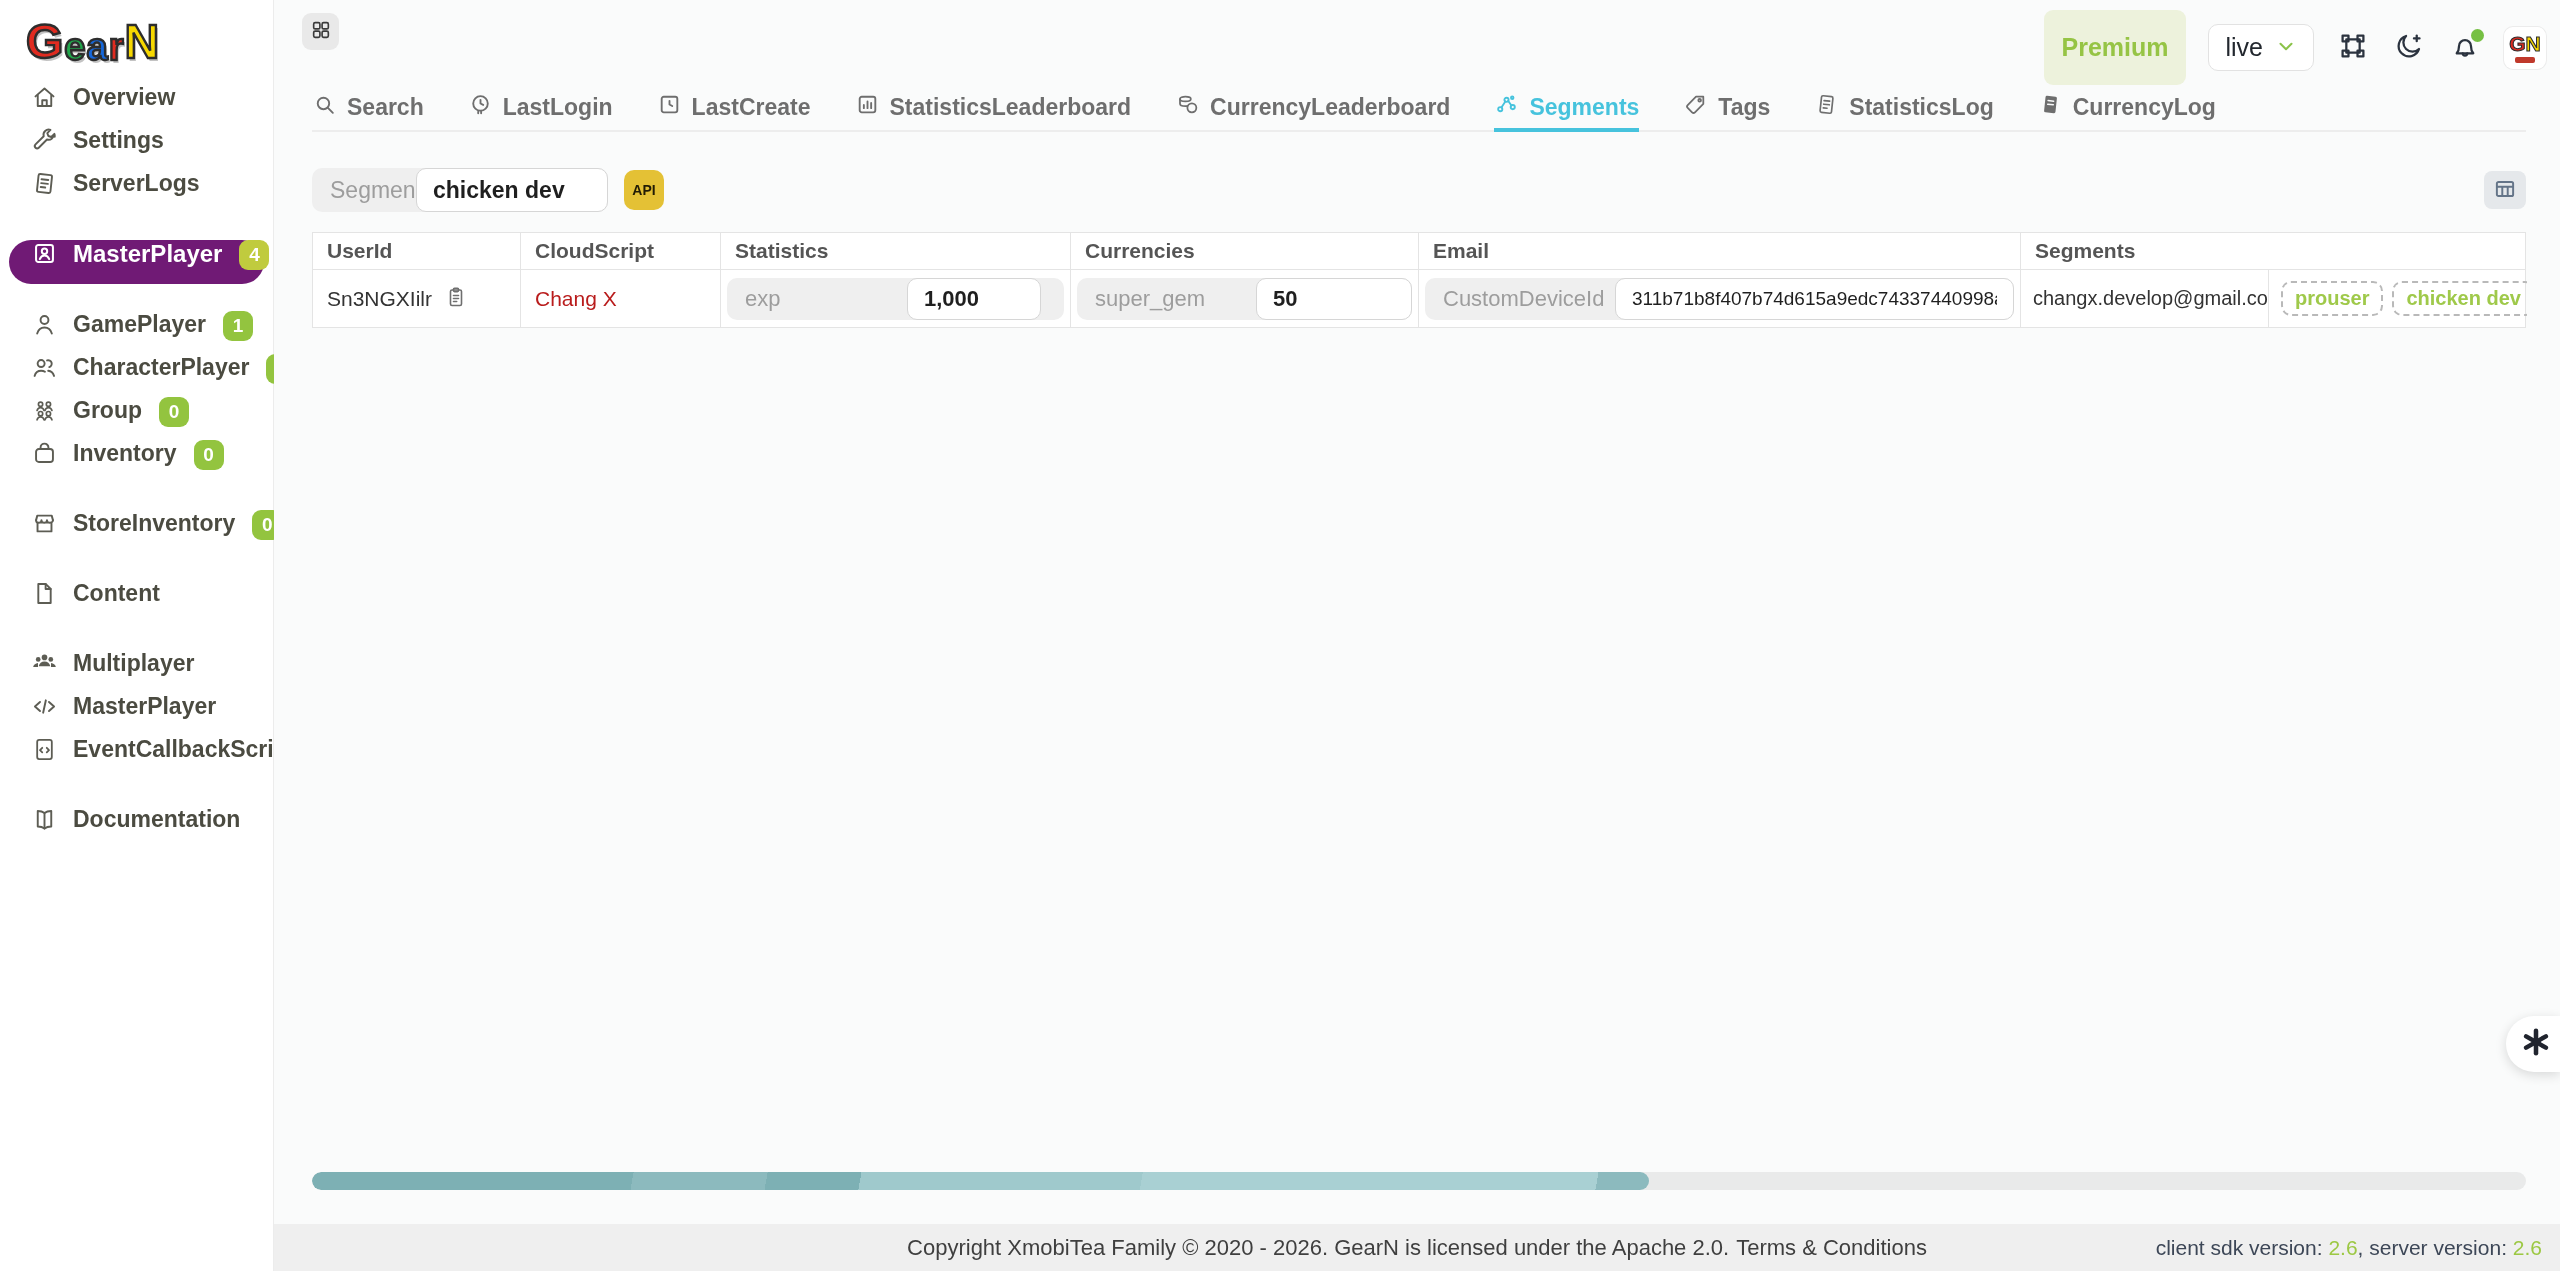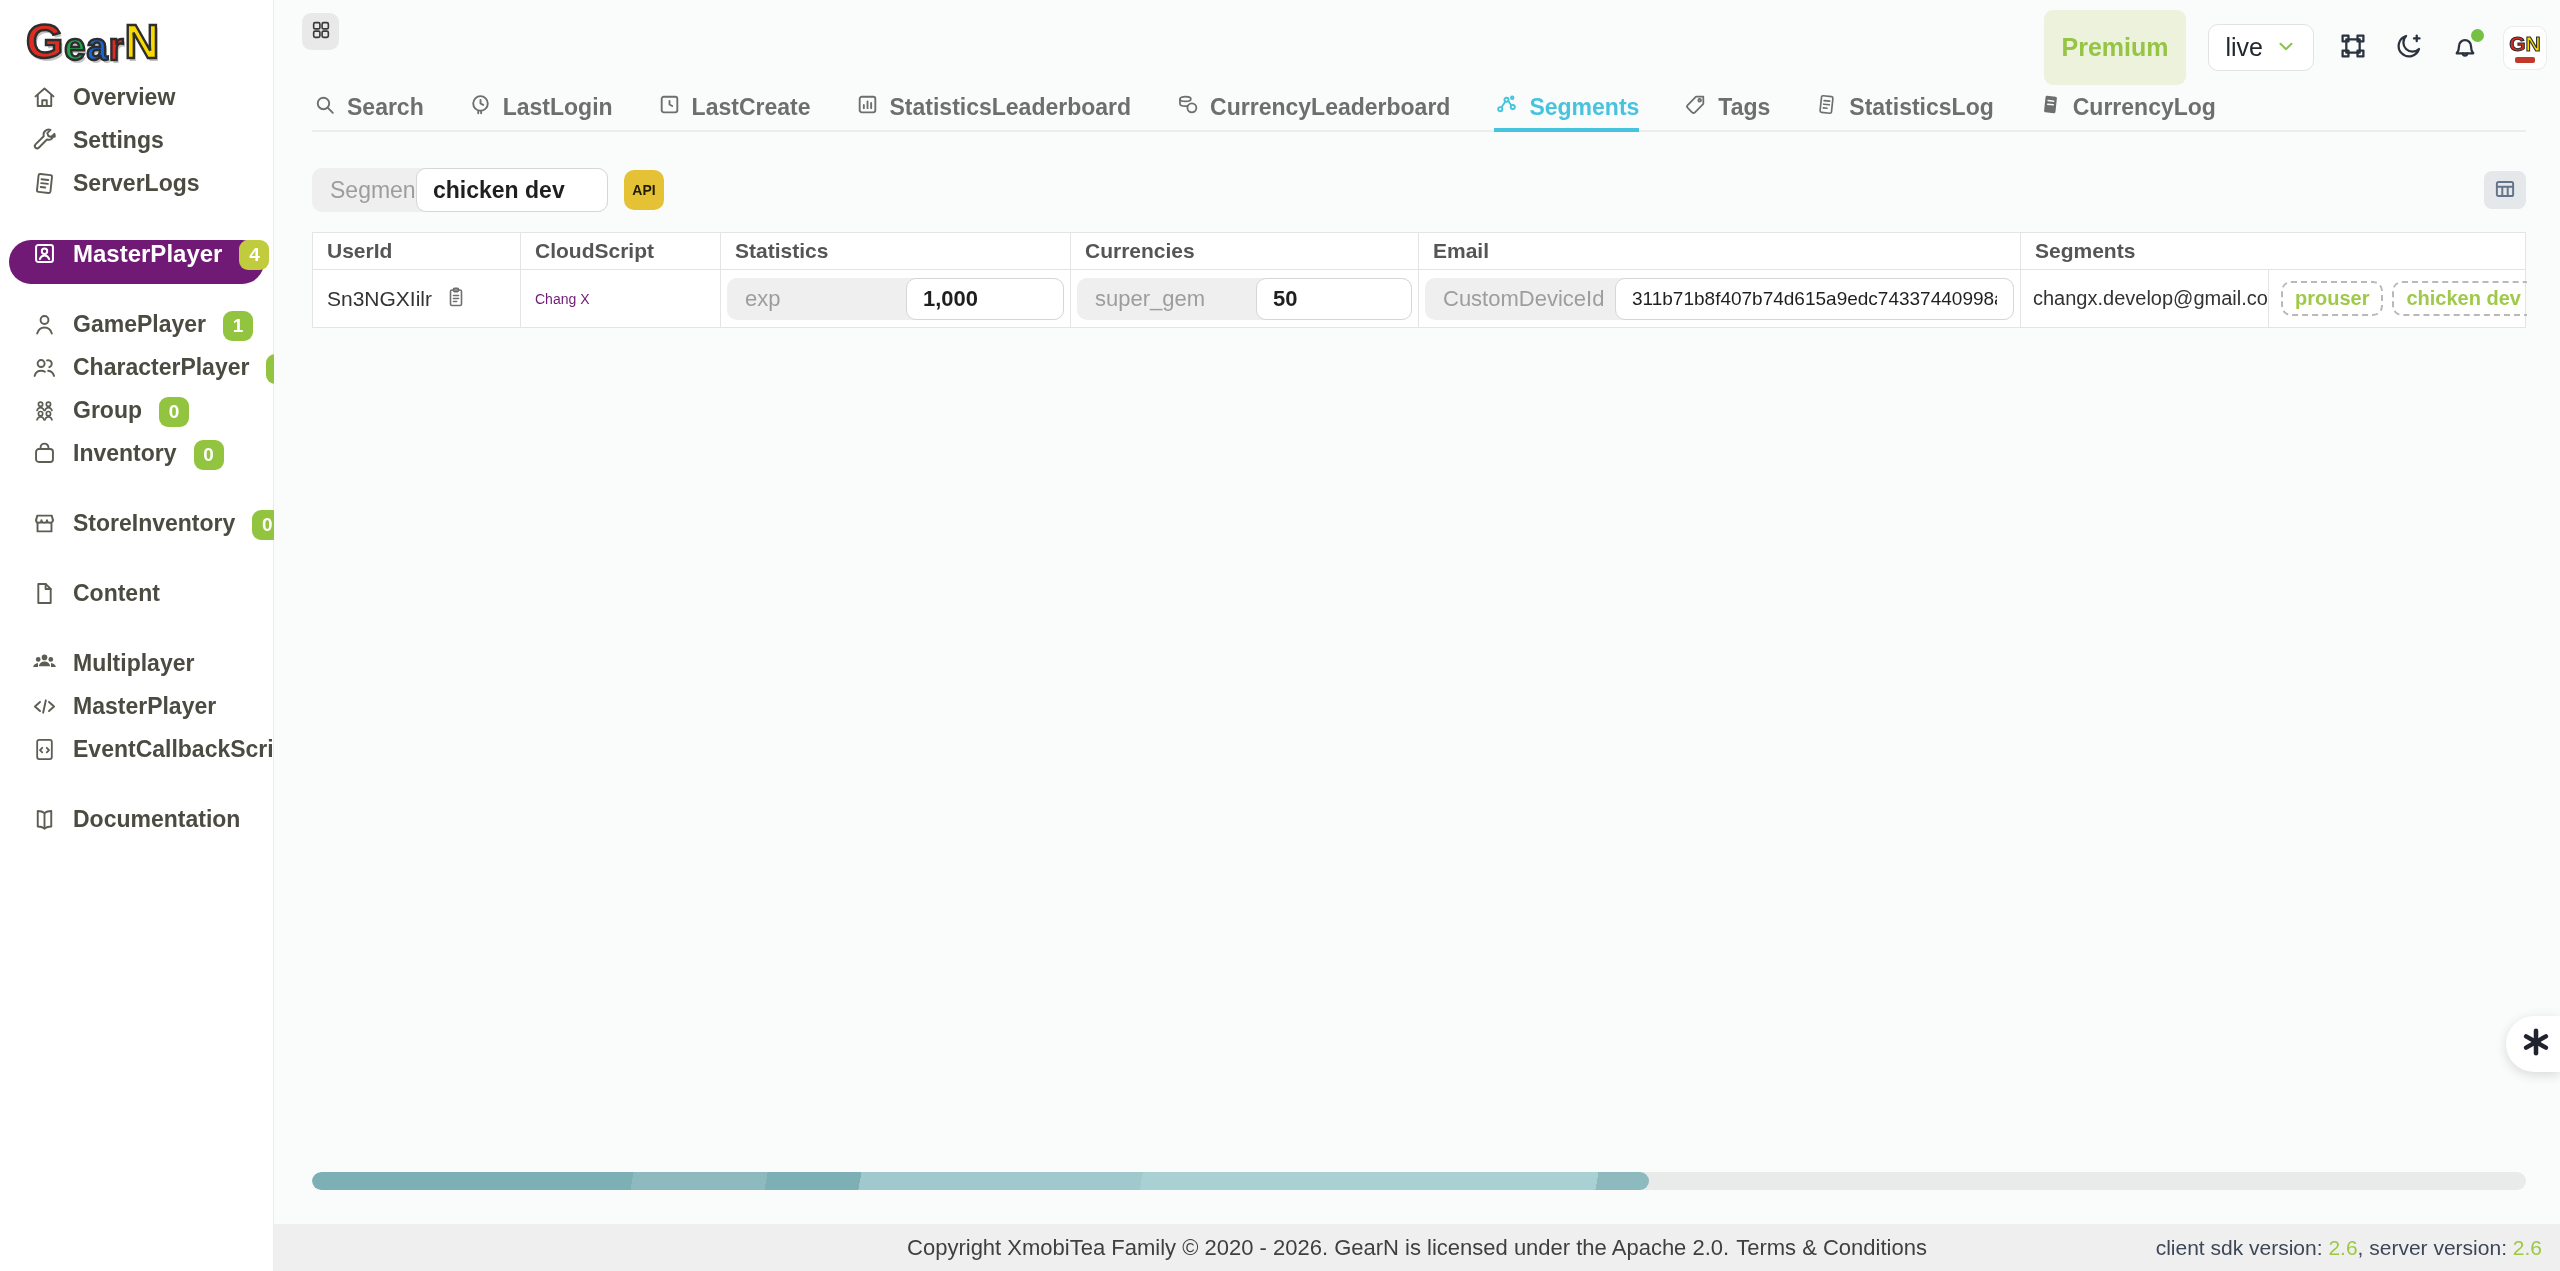--- a/index.html
+++ b/index.html
@@ -98,25 +98,25 @@
   .trow { border-top:none; }
   .thead > div { height:36px; display:flex; align-items:center; padding:0 14px;
     font-size:21px; font-weight:700; color:#555; border-right:1px solid #e4e4e4; }
   .thead > div:last-child, .tcell:last-child { border-right:none; }
   .tcell { height:57px; display:flex; align-items:center;
     border-right:1px solid #e4e4e4; overflow:hidden; }
   .cell-userid { padding:0 14px; gap:12px; font-size:21px; color:#333; }
   .copy-btn { width:24px; height:24px; color:#6f6f6f; cursor:pointer; background:none; border:none;
     display:flex; align-items:center; }
   .copy-btn svg { width:24px; height:24px; }
-  .cell-name { padding:0 14px; font-size:14px; color:#701a75; }
+  .cell-name { padding:0 14px; font-size:21px; color:#b91c1c; }
   .cell-field { padding:0 6px; }
   .cell-field .field { height:42px; width:100%; }
   .stat-field .field-chip, .cur-field .field-chip { width:180px; }
-  .stat-field input { width:158px; }
+  .stat-field input { width:134px; }
   .cur-field input { width:156px; }
   .ext-field .field-chip { width:190px; }
   .ext-field input { width:400px; font-size:19px; font-weight:500; }
   .cell-email { padding:0 12px; font-size:20px; color:#333; }
   .cell-segments { padding:0 12px; gap:9px; }
   .seg-chip { border:2px dashed #b9b9b9; border-radius:10px; padding:4px 12px;
     color:#9fc94a; font-size:20px; font-weight:600; white-space:nowrap; cursor:pointer; }
 
   
   .hscroll { margin-top:auto; margin-bottom:34px; width:2214px; height:18px;

